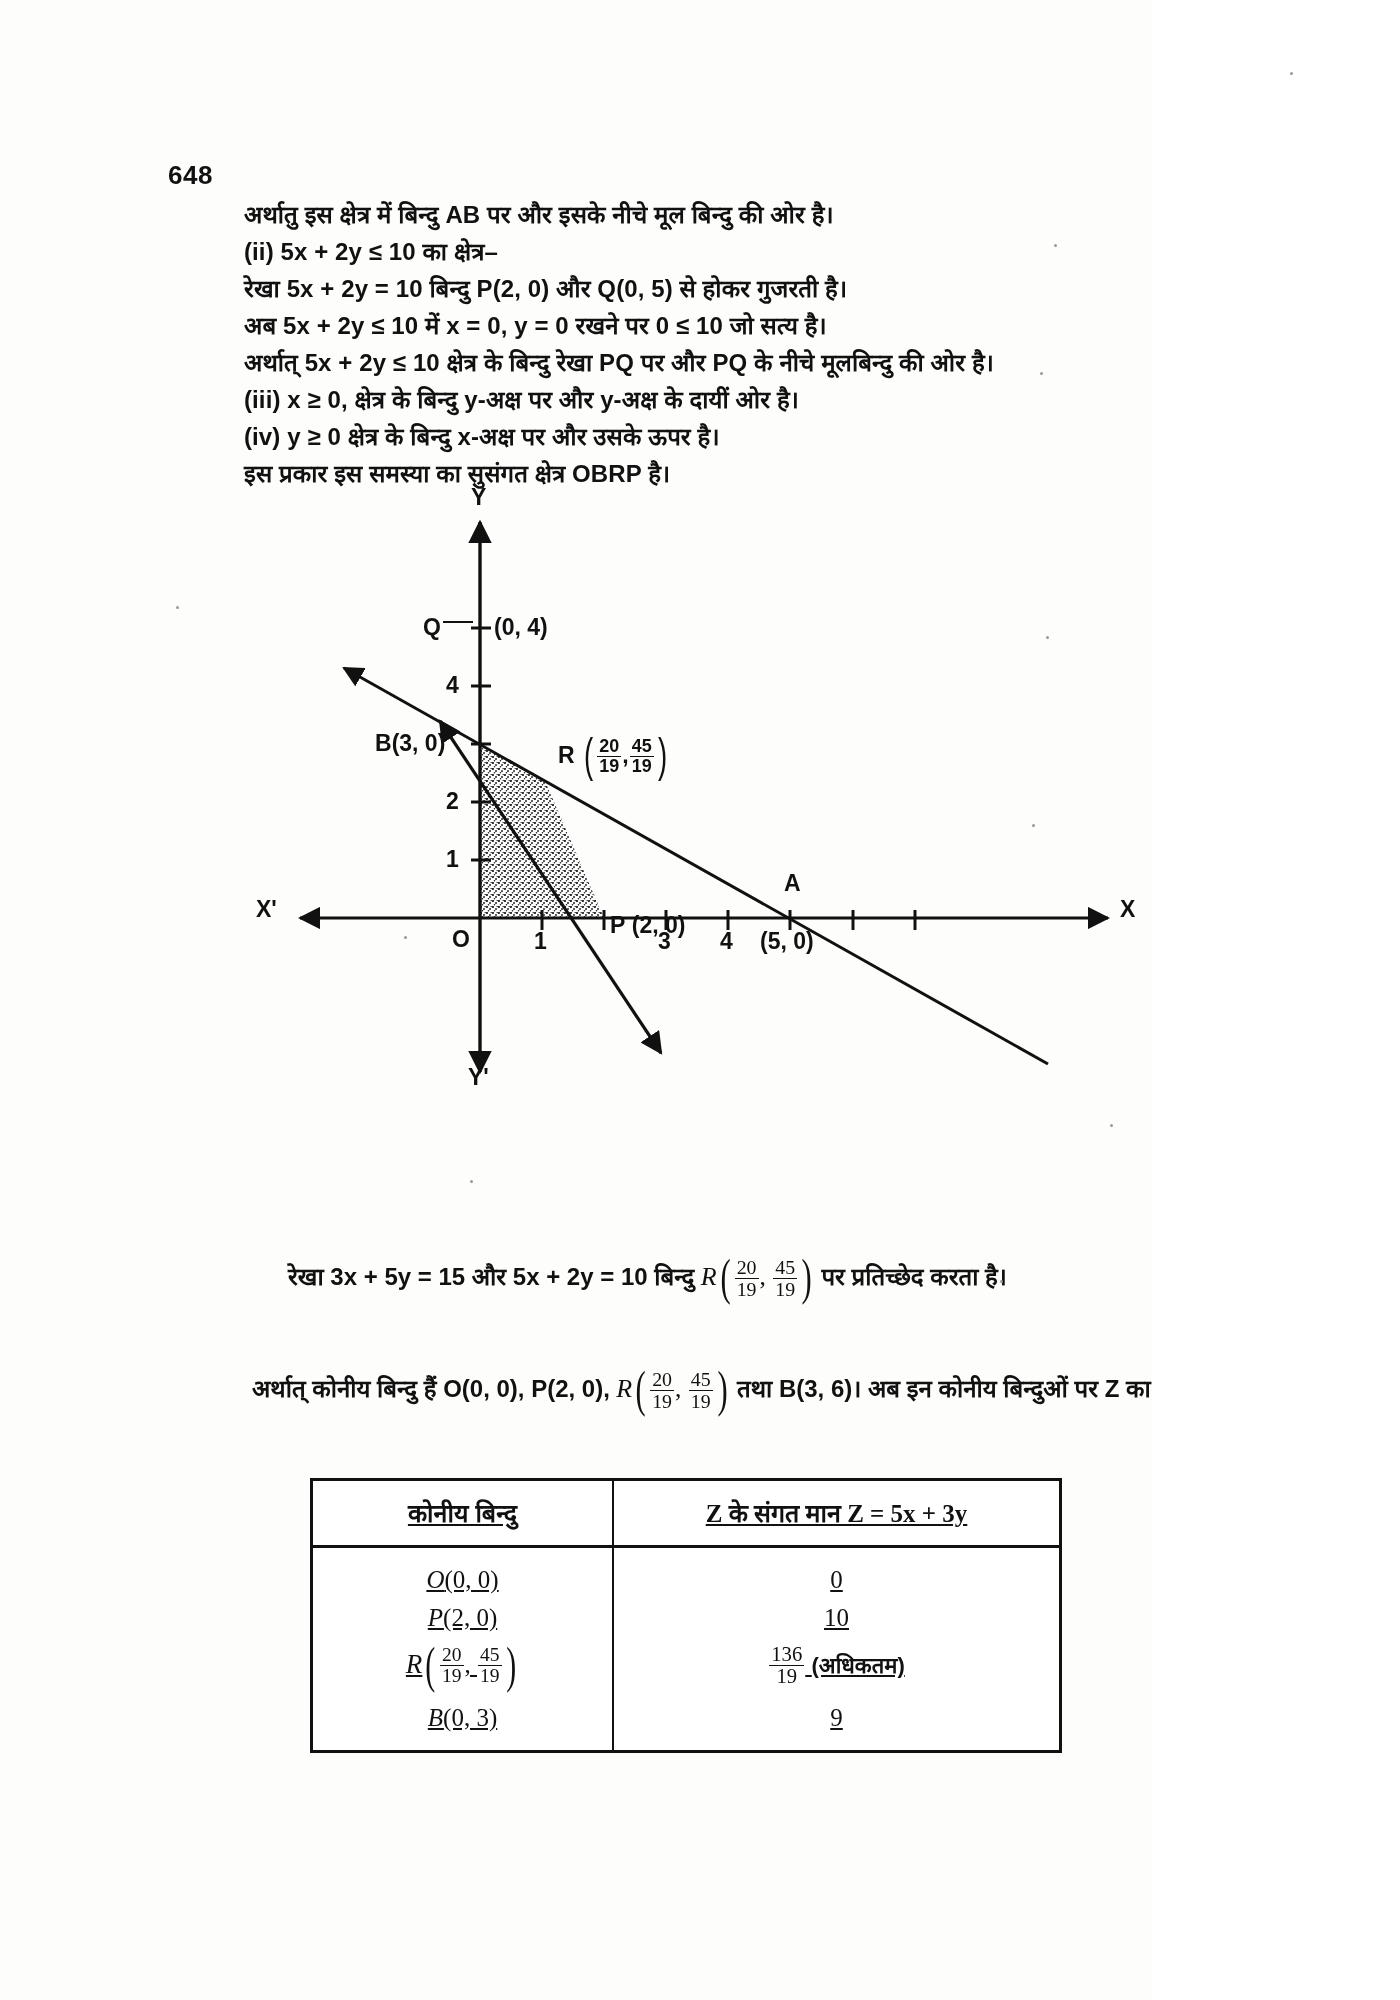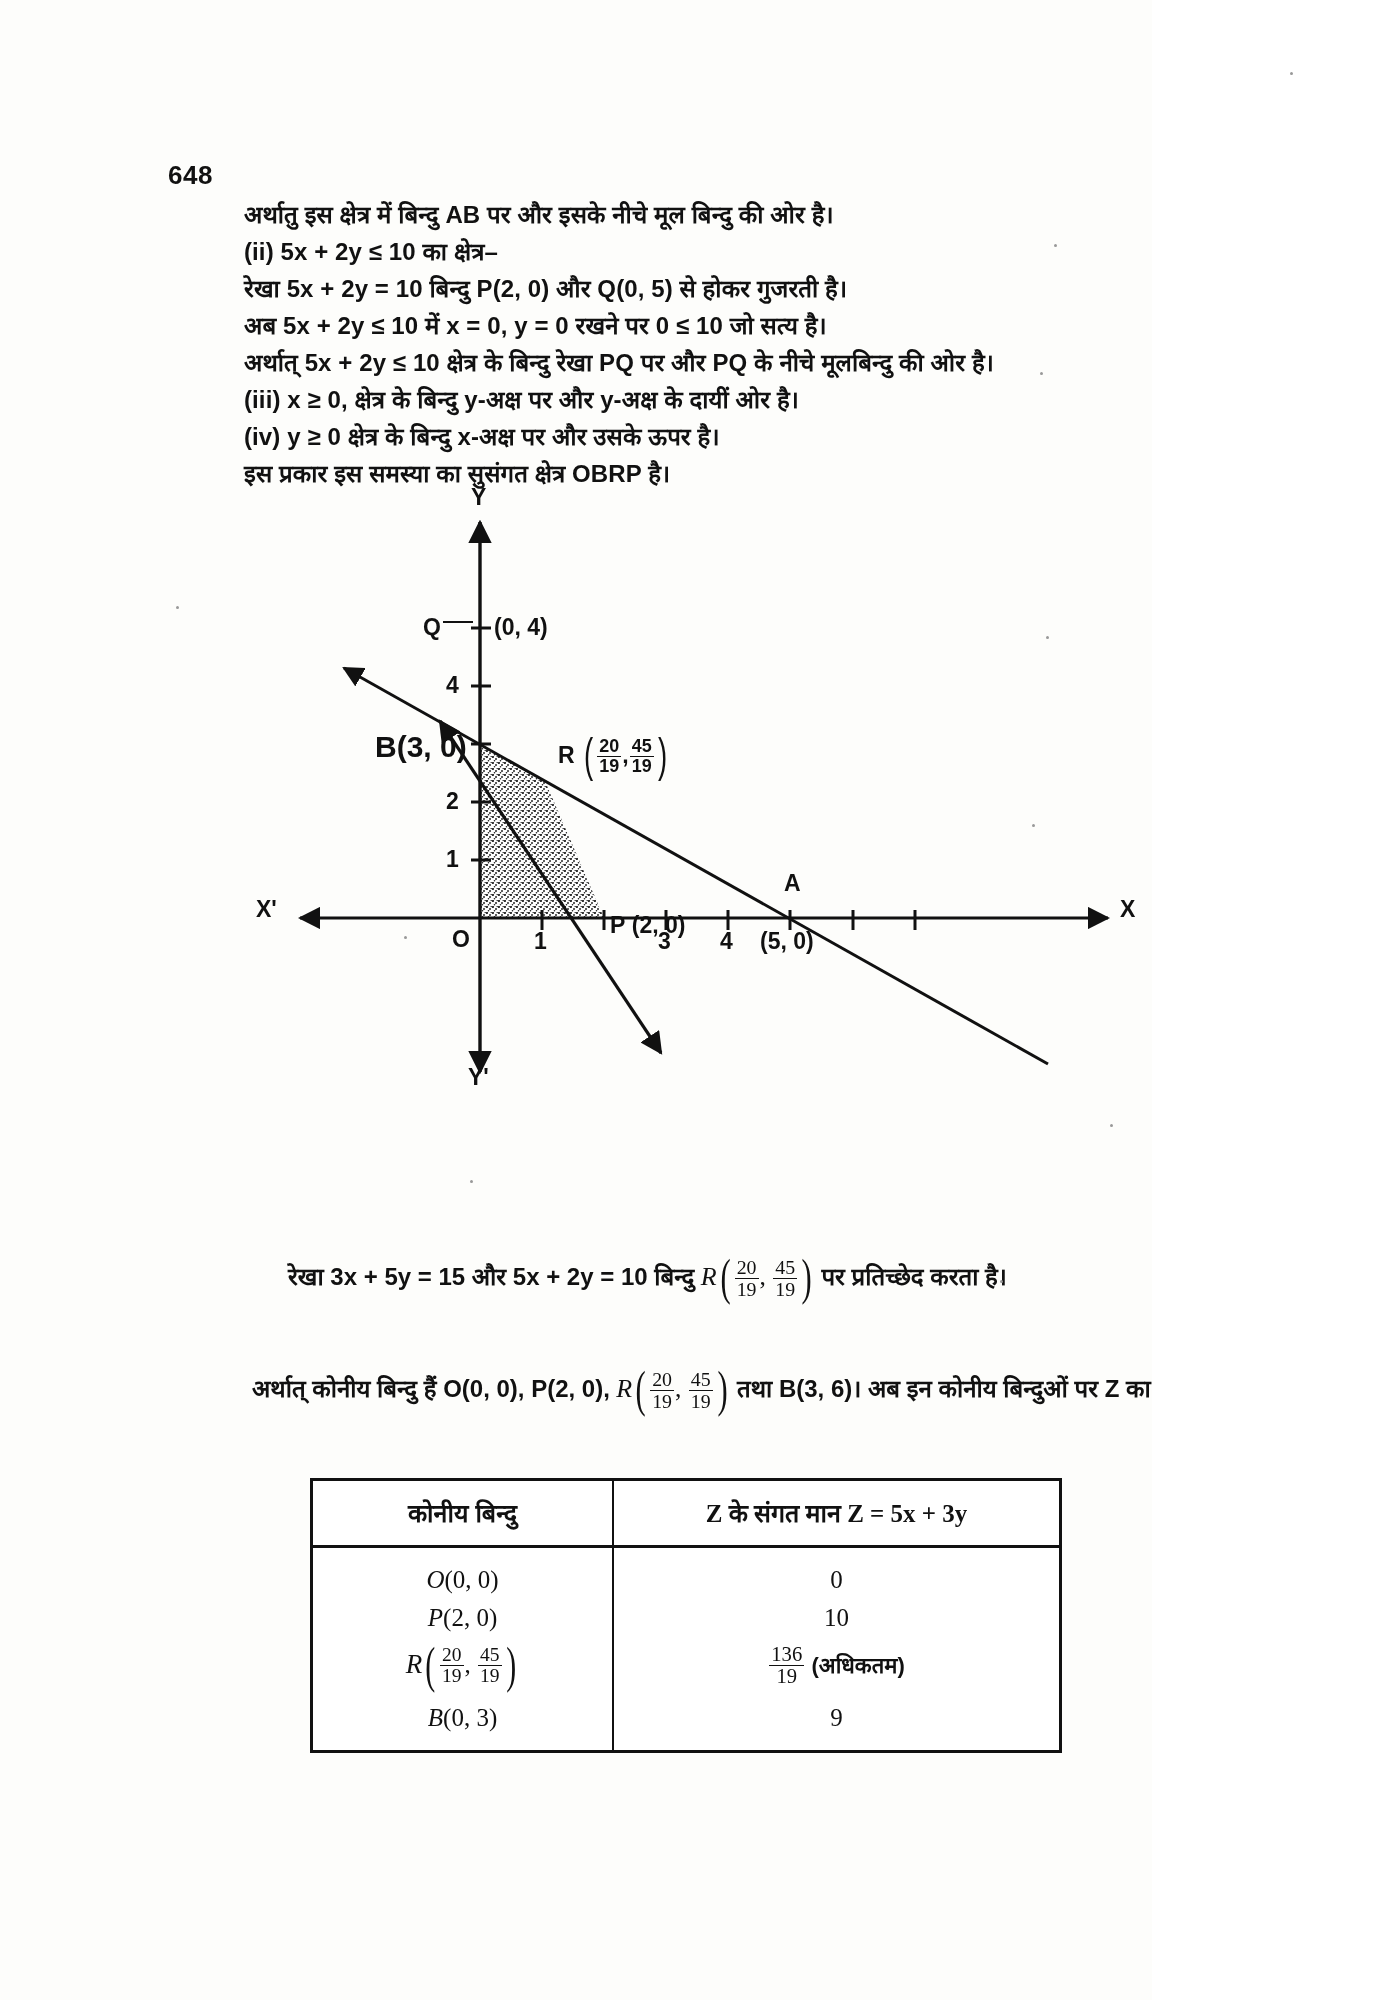--- a/index.html
+++ b/index.html
@@ -117,20 +117,21 @@
     top: 1478px;
     width: 752px;
     border: 3px solid #111;
     border-collapse: collapse;
     background: #fff;
   }
   .calc-table td, .calc-table th {
     border: 2px solid #111;
     text-align: center;
     vertical-align: middle;
+    text-decoration: underline;
   }
   .calc-table thead th {
     font-family: "Liberation Sans", "DejaVu Sans", sans-serif;
     font-size: 25px;
     font-weight: bold;
     padding: 14px 6px 16px;
     border-bottom: 3px solid #111;
   }
   .calc-table thead th.hdr-z {
     font-family: "Liberation Serif", serif;
@@ -226,21 +227,21 @@
     <div style="position:absolute;left:532px;top:430px;font-family:'Liberation Sans',sans-serif;font-weight:bold;font-size:23px;">(5, 0)</div>
 
     <div style="position:absolute;left:218px;top:348px;font-family:'Liberation Sans',sans-serif;font-weight:bold;font-size:23px;">1</div>
     <div style="position:absolute;left:218px;top:290px;font-family:'Liberation Sans',sans-serif;font-weight:bold;font-size:23px;">2</div>
     <div style="position:absolute;left:218px;top:174px;font-family:'Liberation Sans',sans-serif;font-weight:bold;font-size:23px;">4</div>
 
     <div style="position:absolute;left:195px;top:116px;font-family:'Liberation Sans',sans-serif;font-weight:bold;font-size:23px;">Q</div>
     <div style="position:absolute;left:215px;top:123px;width:30px;border-top:2.6px solid #111;"></div>
     <div style="position:absolute;left:266px;top:116px;font-family:'Liberation Sans',sans-serif;font-weight:bold;font-size:23px;">(0, 4)</div>
 
-    <div style="position:absolute;left:147px;top:232px;font-family:'Liberation Sans',sans-serif;font-weight:bold;font-size:30px;white-space:nowrap;"><span>B</span><span>(3, 0)</span></div>
+    <div style="position:absolute;left:147px;top:232px;font-family:'Liberation Sans',sans-serif;font-weight:bold;font-size:23px;white-space:nowrap;"><span>B</span><span>(3, 0)</span></div>
 
     <div style="position:absolute;left:330px;top:240px;font-family:'Liberation Sans',sans-serif;font-weight:bold;font-size:23px;white-space:nowrap;">
       <span>R</span>
       <span class="paren">(</span><span class="frac"><span class="num">20</span><span class="den">19</span></span><span>,</span><span class="frac"><span class="num">45</span><span class="den">19</span></span><span class="paren">)</span>
     </div>
 
     <div style="position:absolute;left:382px;top:372px;font-family:'Liberation Sans',sans-serif;font-weight:bold;font-size:23px;white-space:nowrap;margin-top:42px;"><span>P</span>&nbsp;<span>(2, 0)</span></div>
 
     <div style="position:absolute;left:556px;top:372px;font-family:'Liberation Sans',sans-serif;font-weight:bold;font-size:23px;">A</div>
   </div>

